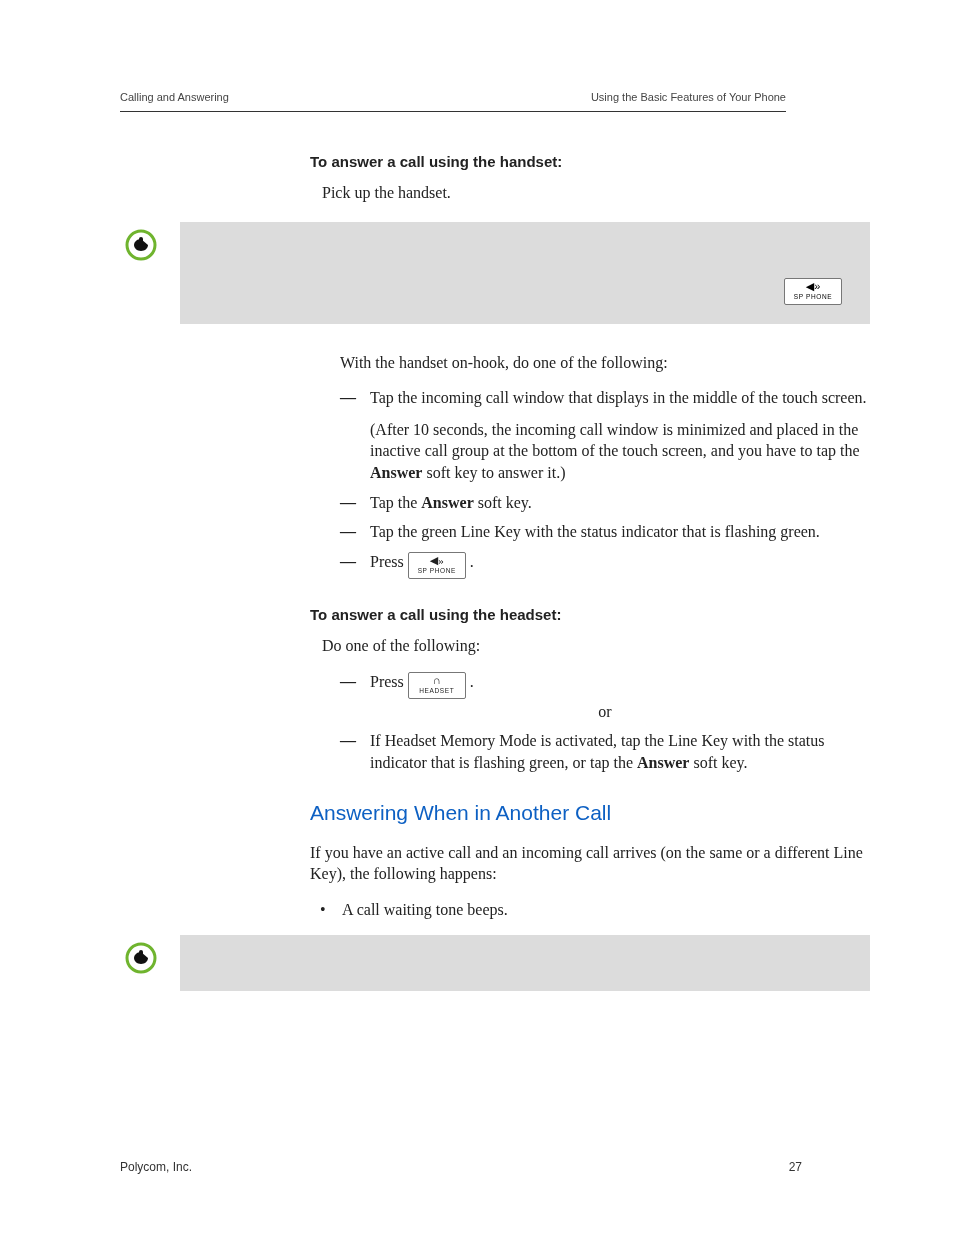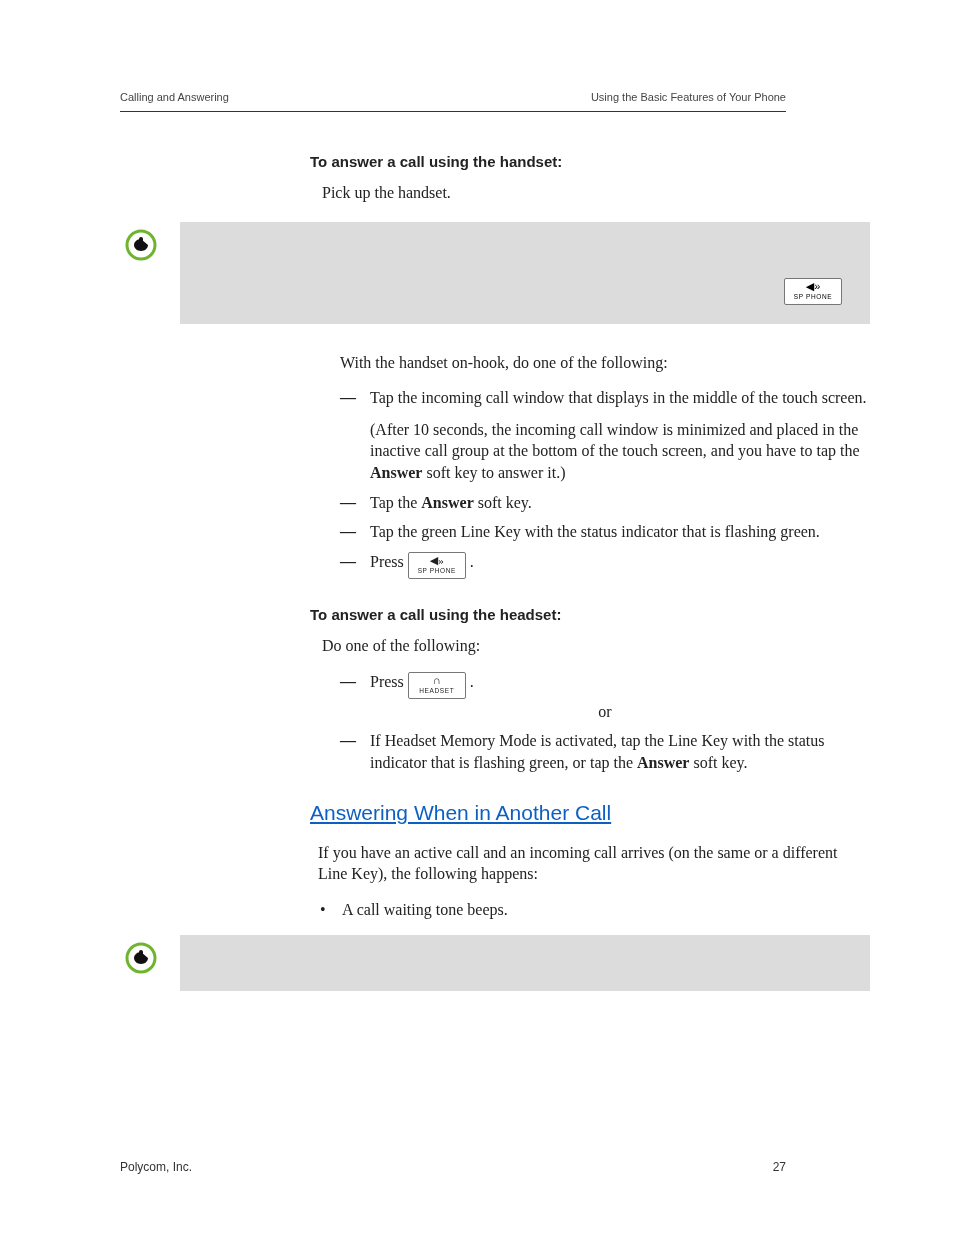--- a/index.html
+++ b/index.html
@@ -135,26 +135,25 @@
     font-family: "Book Antiqua", Palatino, Georgia, serif;
     font-size: 16px;
     text-align: center;
   }
   h2.section {
     color: #0d60c3;
     font-family: "Futura", "Helvetica Neue", Arial, sans-serif;
     font-weight: 500;
     font-size: 21px;
     margin: 26px 0 14px 0;
-    text-decoration: underline;
   }
   .footer {
     position: absolute;
     left: 120px;
-    right: 96px;
+    right: 80px;
     bottom: 60px;
     display: flex;
     justify-content: space-between;
     font-family: Arial, sans-serif;
     font-size: 12px;
     color: #333;
   }
   .note-plus-icon {
     width: 34px; height: 34px;
   }
@@ -229,21 +228,21 @@
       </li>
     </ul>
     <div class="or-line">or</div>
     <ul class="dash">
       <li>
         <span>If Headset Memory Mode is activated, tap the Line Key with the status indicator that is flashing green, or tap the </span><b>Answer</b><span> soft key.</span>
       </li>
     </ul>
 
     <h2 class="section">Answering When in Another Call</h2>
-    <p class="body" style="margin-left:8px">If you have an active call and an incoming call arrives (on the same or a different Line Key), the following happens:</p>
+    <p class="body" style="margin-left:0">If you have an active call and an incoming call arrives (on the same or a different Line Key), the following happens:</p>
     <ul class="bullets">
       <li>A call waiting tone beeps.</li>
     </ul>
 
     <div class="note-block" style="margin-top:12px">
       <div class="note-icon">
         <svg class="note-plus-icon" viewBox="0 0 34 34">
           <circle cx="17" cy="17" r="14" fill="none" stroke="#6fb42e" stroke-width="3"></circle>
           <path d="M17 11 c-4 0 -7 3 -7 6 c0 3 3 6 7 6 c4 0 7 -3 7 -6" fill="#111"></path>
           <rect x="15" y="9" width="4" height="8" rx="2" fill="#111"></rect>

